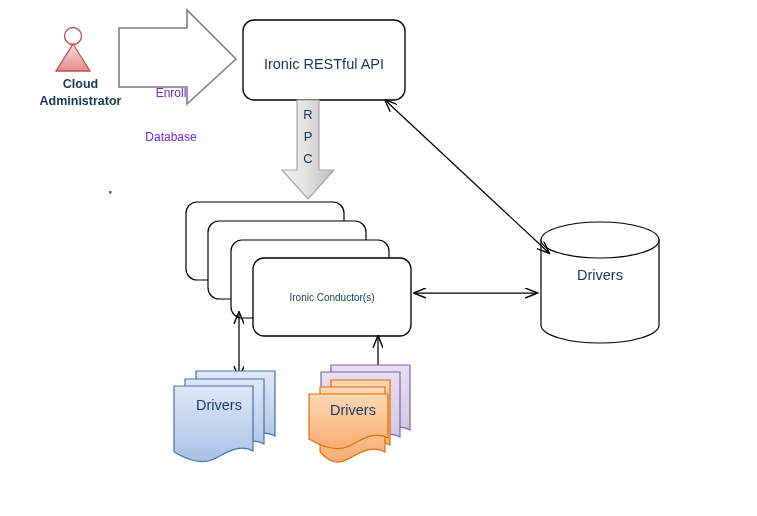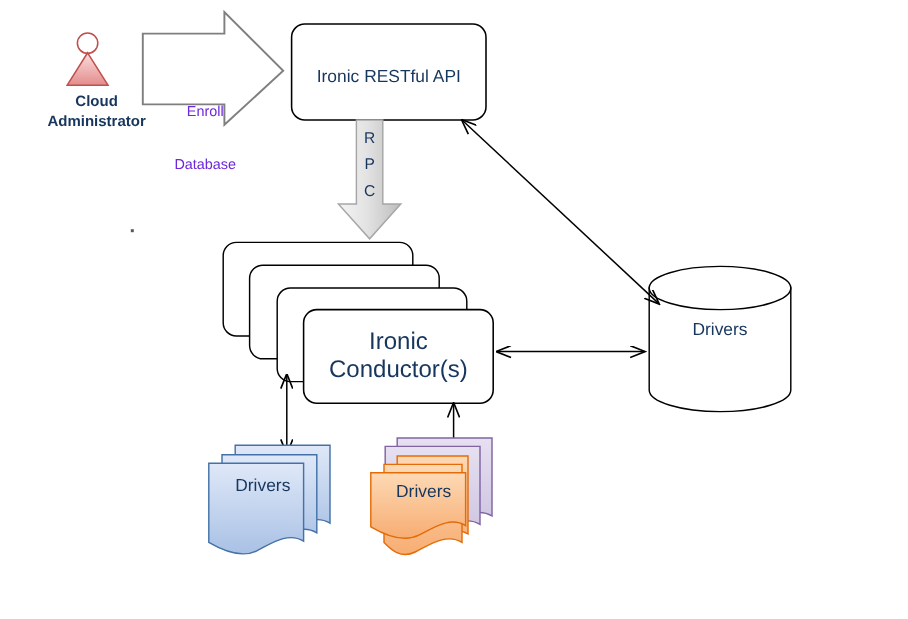--- a/index.html
+++ b/index.html
@@ -34,21 +34,21 @@
   }
   
   #api-label {
     left: 243px; top: 20px; width: 162px; height: 88px;
     font-size: 14.5px;
     color: #17365d;
   }
   
   #conductor-label {
     left: 253px; top: 258px; width: 158px; height: 78px;
-    font-size: 20px;
+    font-size: 10px;
     color: #17365d;
   }
   
   #database-label {
     left: 540px; top: 255px; width: 120px; height: 40px;
     font-size: 14.5px;
     color: #17365d;
   }
   
   #enroll-label {

